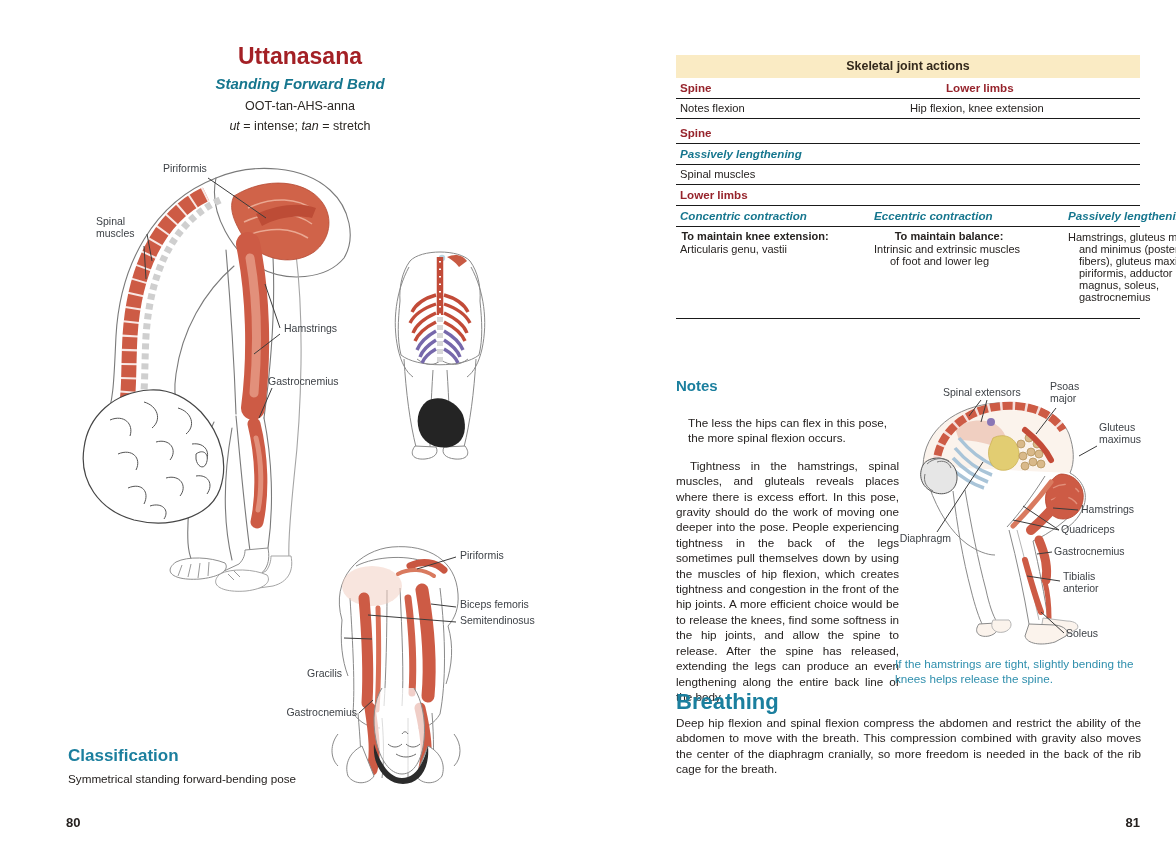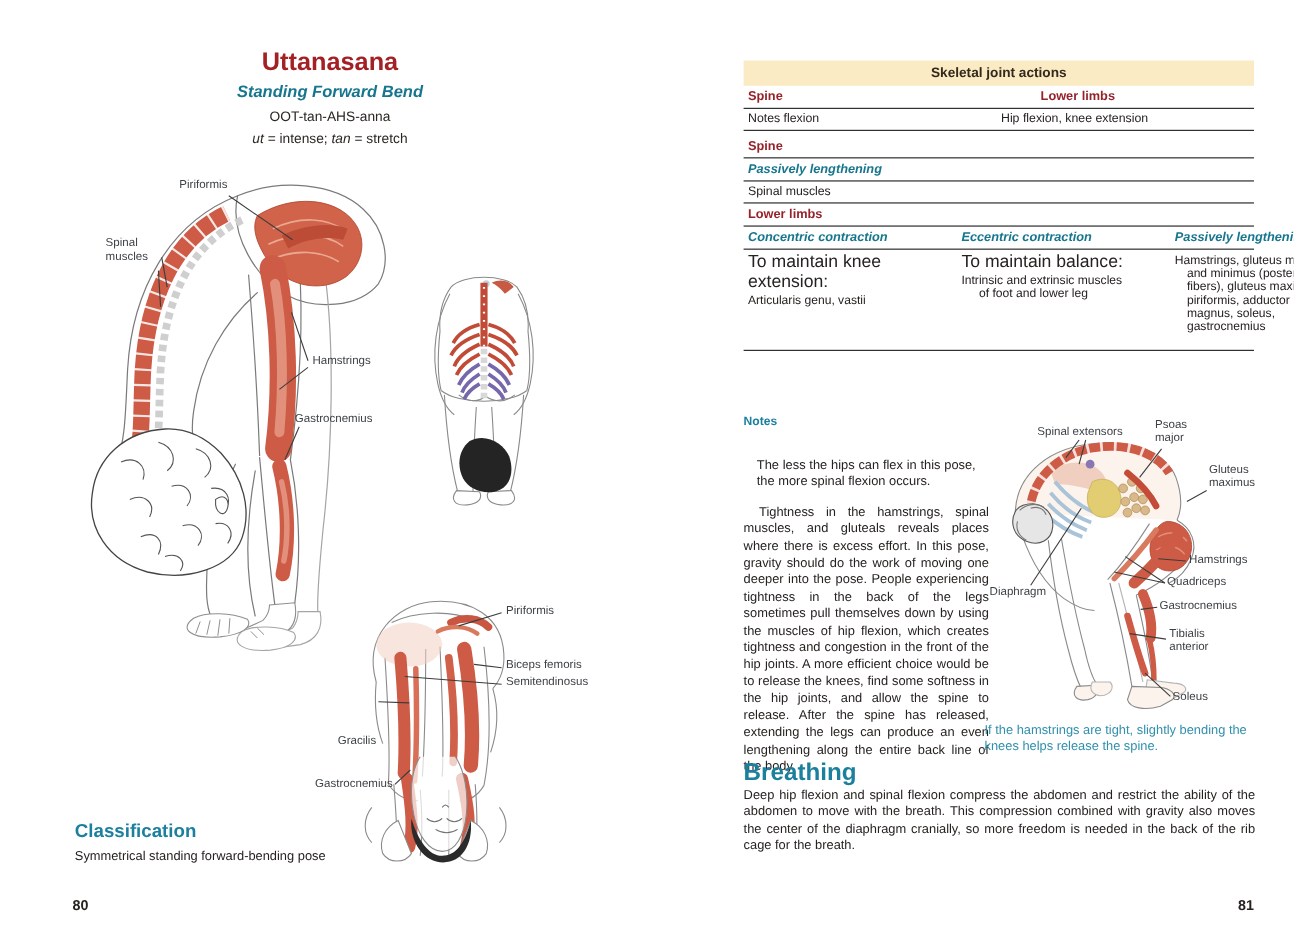--- a/index.html
+++ b/index.html
@@ -31,21 +31,21 @@
   .band{background:#FAEBC4;text-align:center;font-weight:bold;font-size:12.4px;color:#33291C;
         padding:4px 0 5px 0;}
   .row2{display:grid;grid-template-columns:230px 234px;padding:3px 0 4px 4px;box-sizing:border-box;}
   .row-full{padding:3px 0 4px 4px;}
   .red-h{color:#96232B;font-weight:bold;font-size:11.6px;}
   .teal-h{color:#16768E;font-weight:bold;font-style:italic;font-size:11.6px;}
   .b-thick{border-bottom:1.6px solid #1a1a1a;gap:36px;}
   .b-thin{border-bottom:0.8px solid #1a1a1a;}
   .row3{display:grid;grid-template-columns:158px 158px 148px;padding:3px 0 4px 4px;box-sizing:border-box;}
   .cell{padding-right:8px;box-sizing:border-box;}
-  .intent{font-weight:normal;font-size:16px;}
+  .intent{font-weight:bold;font-size:11px;text-align:center;}
   .muscles{font-size:11px;margin-top:1px;}
   .hang11{padding-left:11px;text-indent:-11px;}
   .hang16{padding-left:16px;text-indent:-16px;}
   .mrow-body{min-height:92px;}
 
   
   .notes-text{width:223px;text-align:justify;}
   .notes-text .p2{text-indent:14px;margin-top:0;}
   .caption{font-size:11.7px;line-height:14.5px;color:#2F8FAD;}
   .breathing-text{width:465px;text-align:justify;}
@@ -288,21 +288,21 @@
         <div class="cell">
           <div class="intent">To maintain balance:</div>
           <div class="muscles hang16">Intrinsic and extrinsic muscles of foot and lower leg</div>
         </div>
         <div class="cell">
           <div class="muscles hang11">Hamstrings, gluteus medius and minimus (posterior fibers), gluteus maximus, piriformis, adductor magnus, soleus, gastrocnemius</div>
         </div>
       </div>
     </div>
 
-    <h3 class="abs sec-heading" style="left:676px;top:377px;font-size:11px;">Notes</h3>
+    <h3 class="abs sec-heading" style="left:676px;top:377px;font-size:15px;">Notes</h3>
     <div class="abs body-text notes-text" style="left:676px;top:403px;">
       <p style="margin:12px;">The less the hips can flex in this pose, the more spinal flexion occurs.</p>
       <p class="p2" style="margin:0;">Tightness in the hamstrings, spinal muscles, and gluteals reveals places where there is excess effort. In this pose, gravity should do the work of moving one deeper into the pose. People experiencing tightness in the back of the legs sometimes pull themselves down by using the muscles of hip flexion, which creates tightness and congestion in the front of the hip joints. A more efficient choice would be to release the knees, find some softness in the hip joints, and allow the spine to release. After the spine has released, extending the legs can produce an even lengthening along the entire back line of the body.</p>
     </div>
 
     <div class="figure" style="left:893px;top:378px;width:252px;height:278px;">
       <svg width="252" height="278" viewBox="0 0 252 278">
         <g fill="none" stroke="#8a8a8a" stroke-width="1">
           <path d="M30,88 C31,52 62,28 104,25 C142,22 168,36 176,56 C181,70 182,84 177,95" fill="#fbf3ec"></path>
           <path d="M177,95 C190,102 196,116 190,130 C186,140 178,148 170,152"></path>

